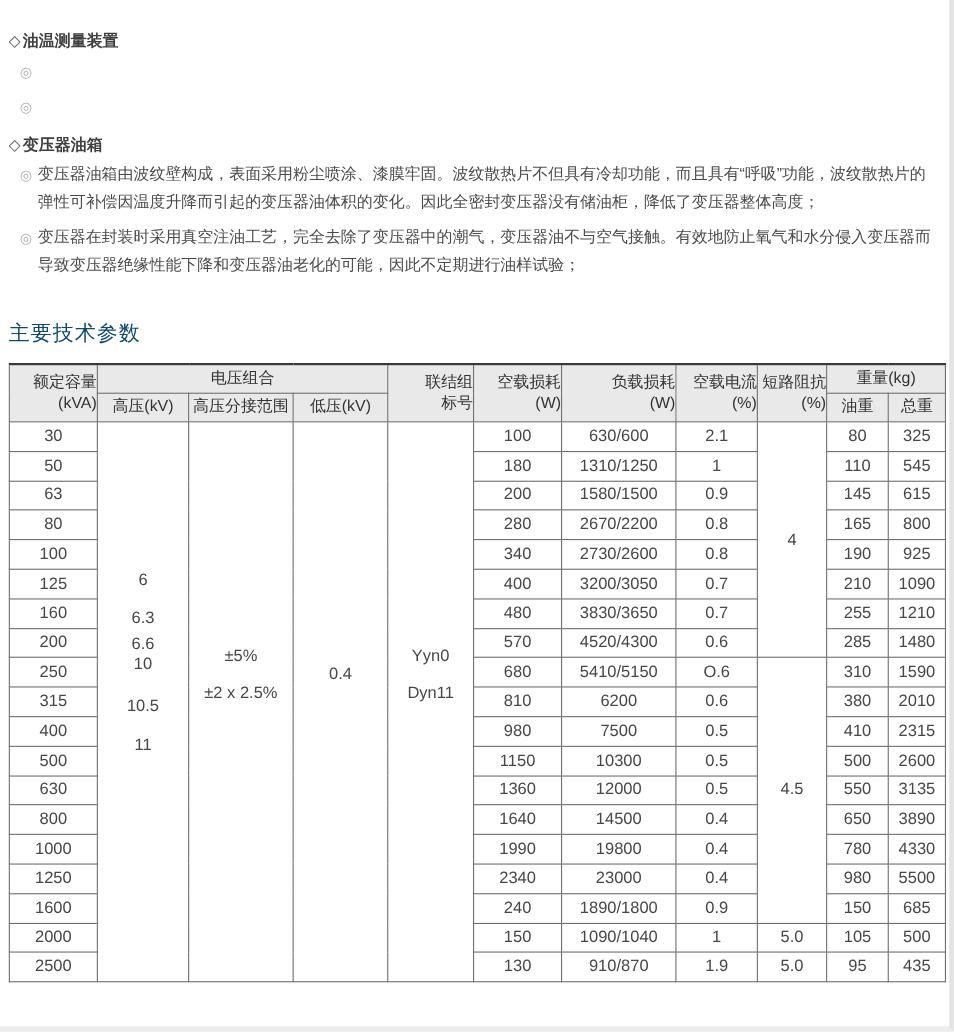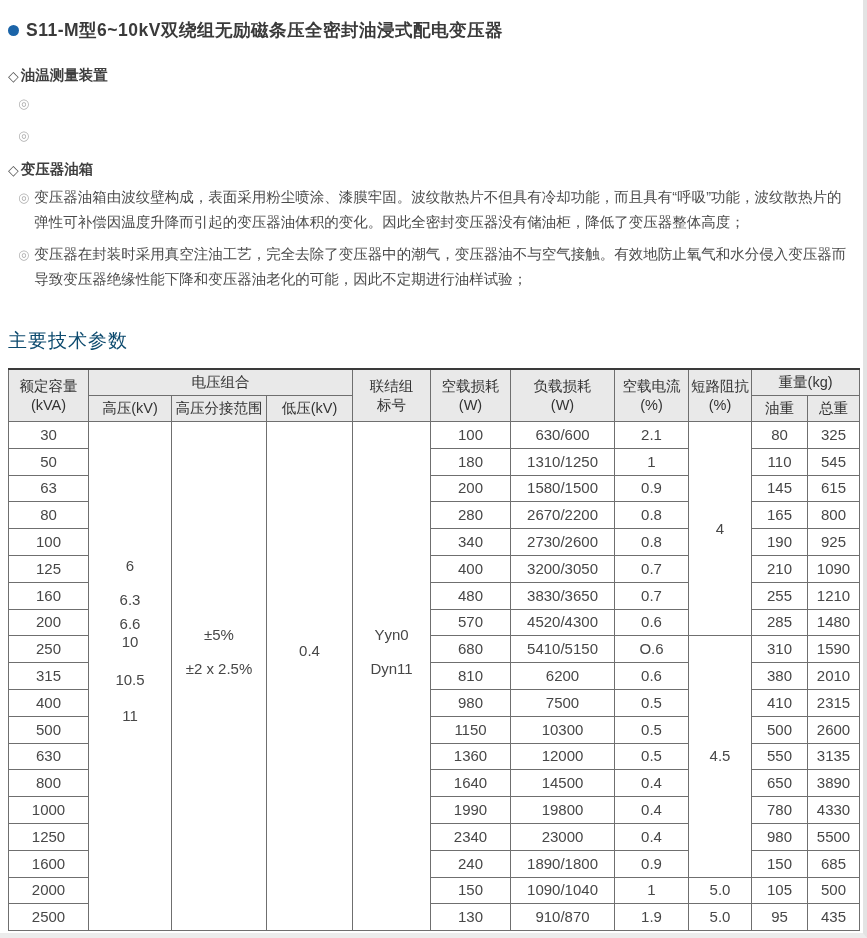--- a/index.html
+++ b/index.html
@@ -38,41 +38,37 @@
     border:1px solid #6f6f6f;text-align:center;vertical-align:middle;
     padding:0;overflow:hidden;
   }
   .spec-table{border-top:2px solid #3a3a3a;border-bottom:1.5px solid #3a3a3a;}
   .spec-table thead{border-bottom:1.5px solid #3a3a3a;}
   .spec-table thead th{
     background:#e9e9e9;font-weight:500;color:#333333;
     font-size:14.5px;line-height:19px;height:25px;
   }
   .spec-table tbody td{height:25.8px;line-height:18px;}
-  .hdr-2line span{display:block;}
+  .hdr-2line span{display:block;text-align:right;}
   .merge{vertical-align:middle;}
   .stack div{line-height:18px;}
   .hv-stack{transform:translateY(-35px);}
   .hv-stack div:nth-child(1){margin-bottom:16px;}
   .hv-stack div:nth-child(2){margin-bottom:6px;}
   .hv-stack div:nth-child(4){margin-bottom:20px;}
   .hv-stack div:nth-child(5){margin-bottom:18px;}
   .two-stack{transform:translateY(-24px);}
   .two-stack div:first-child{margin-bottom:16px;}
   .lv-val{transform:translateY(-25px);}
 </style>
 </head>
 <body>
 
 <div class="page">
 
-  <div class="doc-title-row">
-    <span class="dot"></span>
-    <h1 class="doc-title">S11-M型6~10kV双绕组无励磁条压全密封油浸式配电变压器</h1>
-  </div>
 
   <div class="group-title">
     <span class="diamond">◇</span>
     <span>油温测量装置</span>
   </div>
   <div class="feature-item">
     <span class="circle">◎</span>
   </div>
   <div class="feature-item">
     <span class="circle">◎</span>

